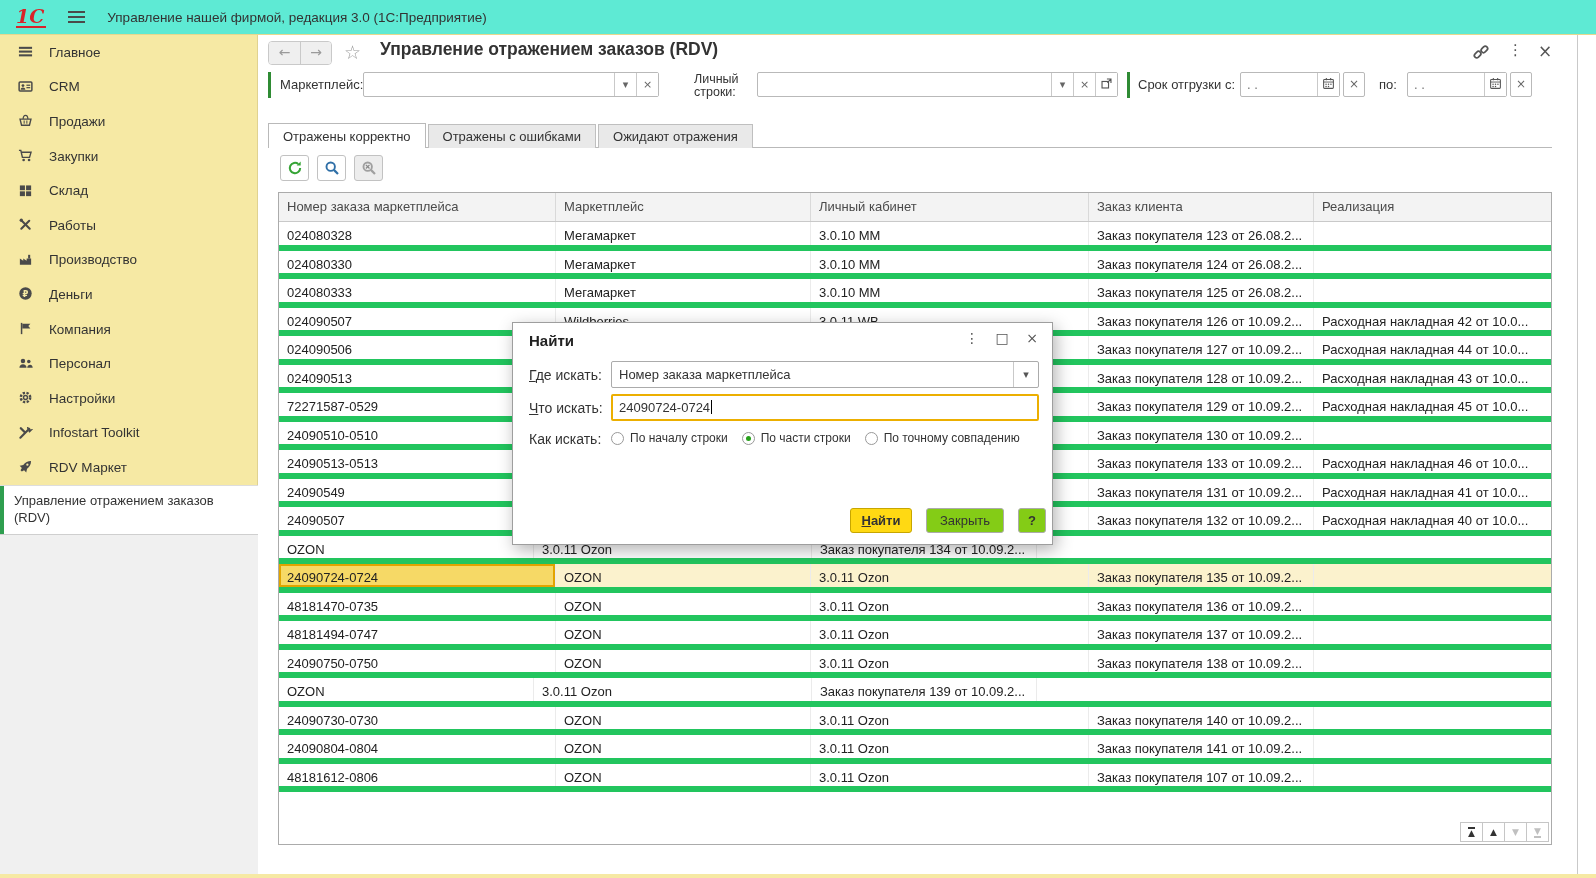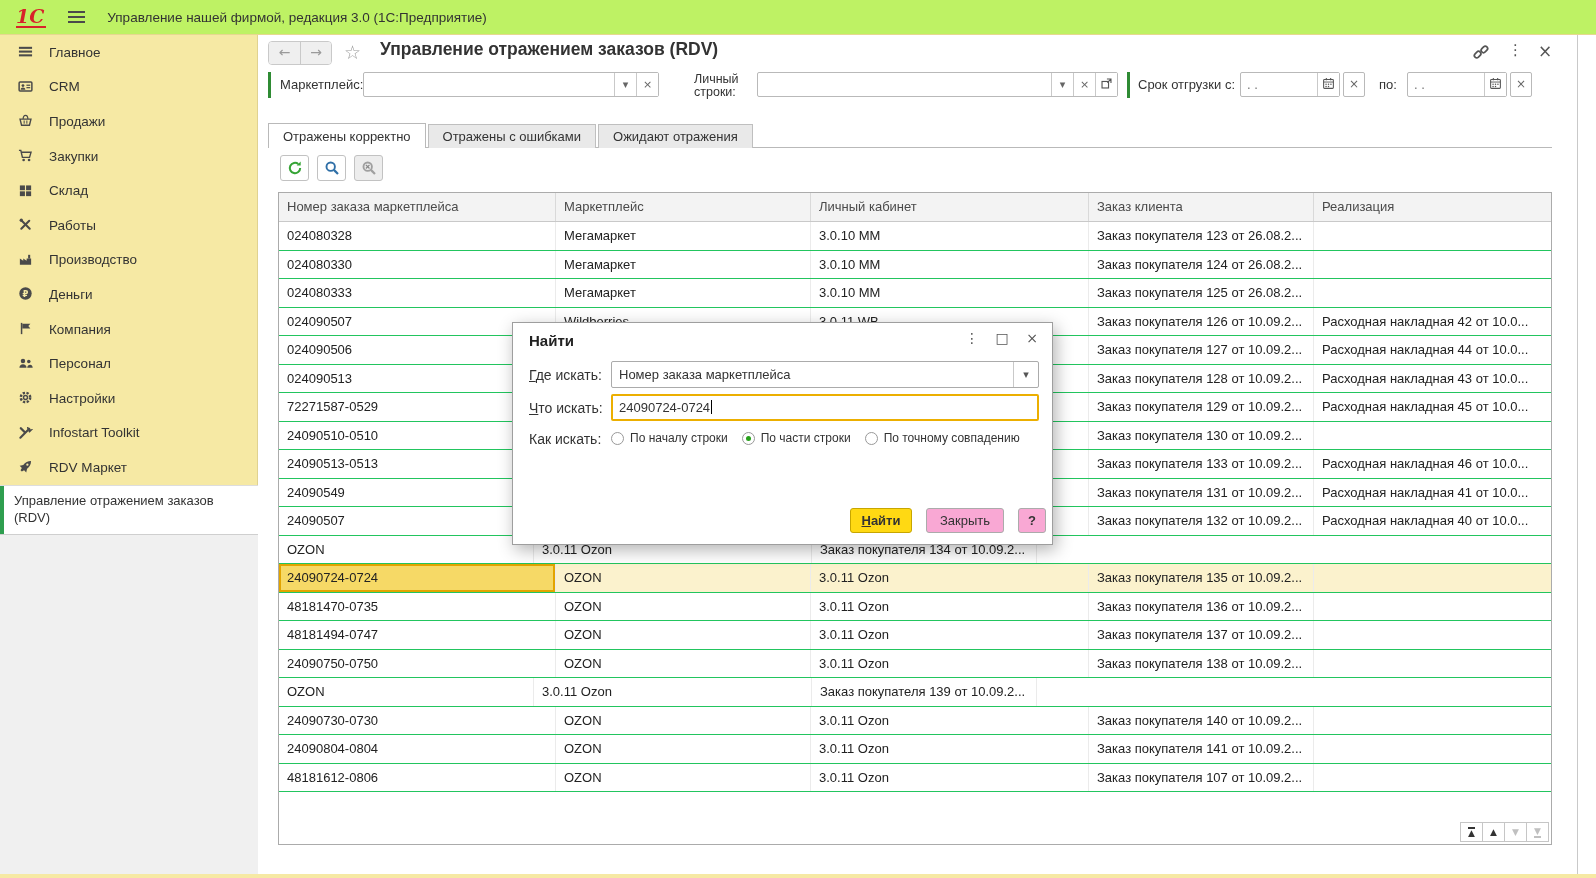--- a/index.html
+++ b/index.html
@@ -2,21 +2,21 @@
 <html><head>
 <meta charset="utf-8">
 <style>
   * { margin:0; padding:0; box-sizing:border-box; }
   html,body { width:1596px; height:878px; }
   body { font-family:"Liberation Sans","DejaVu Sans",sans-serif; font-size:13px; color:#333;
          background:#fff; position:relative; overflow:hidden; }
   .glyph { font-family:"DejaVu Sans",sans-serif; }
 
   
-  .titlebar { position:absolute; left:0; top:0; width:1596px; height:35px; background:#bef264;
+  .titlebar { position:absolute; left:0; top:0; width:1596px; height:35px; background:#5eead4;
               border-bottom:1px solid #E7D88F; display:flex; align-items:center; z-index:10;}
   .logo1c { margin-left:16px; font-family:"DejaVu Serif",serif; font-style:italic; font-weight:bold;
             font-size:19px; color:#D8232A; border-bottom:2px solid #D8232A; line-height:20px; padding:0 2px 0 0;}
   .burger { width:17px; height:13px; margin-left:22px; display:flex; flex-direction:column; justify-content:space-between; cursor:pointer;}
   .burger i { display:block; height:2.4px; background:#4a4a4a; }
   .apptitle { margin-left:22px; font-size:13.5px; color:#333; }
   .tb-search { position:absolute; left:947px; top:6px; width:290px; height:23px; background:#FBF3C8;
                border:1px solid #E4D48C; border-radius:3px; display:flex; align-items:center; padding-left:7px; }
   .tb-search .ph { color:#A0A0A0; margin-left:6px; font-size:13px; }
   .tb-ico { position:absolute; top:8px; width:20px; height:20px; color:#4a4a4a; cursor:pointer; }
@@ -73,21 +73,21 @@
   .tbtn { width:29px; height:26px; border:1px solid #C2C2C2; border-radius:3px; background:#fff;
           margin-right:8px; display:flex; align-items:center; justify-content:center; cursor:pointer;}
   .tbtn.dis { background:#EDEDED; }
   .tbtn svg { width:16px; height:16px; }
 
   
   .gridbox { position:absolute; left:278px; top:192px; width:1274px; height:653px; border:1px solid #ABABAB; background:#fff;}
   .thead { display:flex; height:29px; background:#F3F3F3; border-bottom:1px solid #C9C9C9; }
   .hc { padding:0 8px; line-height:28px; font-size:13px; color:#4a4a4a; border-right:1px solid #D9D9D9;
         overflow:hidden; white-space:nowrap; cursor:pointer;}
-  .trow { display:flex; height:28.5px; border-bottom:1px solid #22c55e; cursor:pointer; }
+  .trow { display:flex; height:28.5px; border-bottom:6px solid #22c55e; cursor:pointer; }
   .tc { padding:0 8px; line-height:28px; font-size:13px; color:#222; border-right:1px solid #EBEBEB;
         overflow:hidden; white-space:nowrap; }
   .c0 { width:277px; flex:none;} .c1 { width:255px; flex:none;} .c2 { width:278px; flex:none;}
   .c3 { width:225px; flex:none;} .c4 { flex:1; border-right:none;}
   .trow.sel { background:#FBF2CD; }
   .tc.selcell { background:#F6D966; box-shadow:inset 0 0 0 2px #E2A400; }
   .gridnav { position:absolute; right:2px; bottom:2px; display:flex; }
   .gnbtn { width:23px; height:20px; border:1px solid #C6C6C6; background:#fff; margin-left:-1px;
            display:flex; align-items:center; justify-content:center; cursor:pointer; font-size:9px; color:#333;}
   .gnbtn .barred { border-top:2px solid currentColor; line-height:9px; padding-top:0px;}
@@ -108,21 +108,21 @@
   .dlg-input { position:absolute; left:98px; top:71px; width:428px; height:27px; border:2px solid #ECAF00;
                border-radius:2px; background:#fff; line-height:23px; padding:0 6px; }
   .caret { display:inline-block; width:1px; height:14px; background:#000; vertical-align:-2px; margin-left:1px;}
   .radio-row { position:absolute; left:98px; top:106px; height:18px; display:flex; align-items:center;}
   .radio-wrap { display:flex; align-items:center; margin-right:14px; cursor:pointer;}
   .radio { width:13px; height:13px; border:1px solid #999; border-radius:50%; background:#fff; position:relative; margin-right:6px; flex:none;}
   .radio .dot { display:none; position:absolute; left:3px; top:3px; width:5px; height:5px; border-radius:50%; background:#27A01B;}
   .radio.checked .dot { display:block; }
   .radio-label { font-size:12px; color:#333; white-space:nowrap;}
   .dlg-btn { position:absolute; top:185px; height:25px; border:1px solid #ABABAB; border-radius:3px;
-             background:#f9a8d4; font-size:13px; color:#333; text-align:center; line-height:23px; cursor:pointer;}
+             background:#84cc16; font-size:13px; color:#333; text-align:center; line-height:23px; cursor:pointer;}
   .dlg-btn.primary { background:#FFD913; border-color:#C7A600; font-weight:bold; }
   .dlg-btn.primary::first-letter { text-decoration:underline; }
 </style>
 </head>
 <body>
 
 <div class="titlebar">
   <span class="logo1c">1С</span>
   <span class="burger">
       <i></i>

